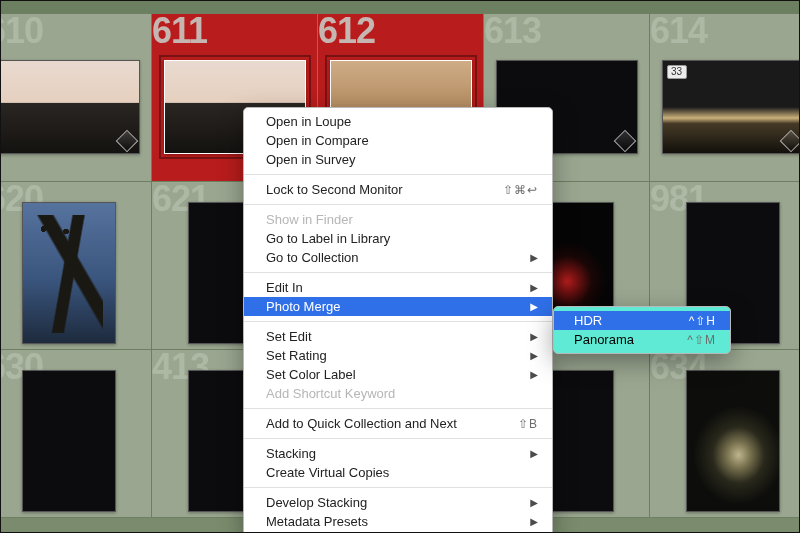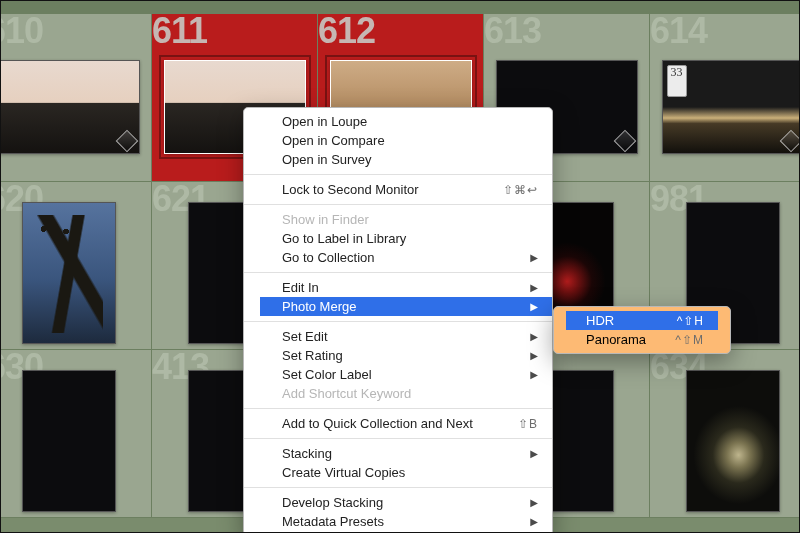--- a/index.html
+++ b/index.html
@@ -56,23 +56,23 @@
     background:
       radial-gradient(circle 3px at 10% 12%, #1a1812 98%, transparent 100%),
       radial-gradient(circle 3px at 24% 6%, #1a1812 98%, transparent 100%),
       radial-gradient(circle 3px at 44% 14%, #1a1812 98%, transparent 100%),
       linear-gradient(100deg, transparent 40%, #1a1812 42%, #1a1812 54%, transparent 56%),
       linear-gradient(60deg, transparent 50%, #1a1812 52%, #1a1812 62%, transparent 64%);
   }
 
   .stack-badge {
     position: absolute; top: 4px; left: 4px;
-    min-width: 20px; height: 32px;
+    min-width: 20px; height: 14px;
     background: #ececec; border: 1px solid #9a9a9a; border-radius: 2px;
-    font-size: 12px; line-height: 12px; text-align: center; color: #333; font-family: Liberation Serif, serif;
+    font-size: 10px; line-height: 12px; text-align: center; color: #333;
   }
   .status-badge {
     position: absolute; bottom: 4px; right: 4px;
     width: 16px; height: 16px;
     border: 1px solid rgba(255,255,255,.6);
     transform: rotate(45deg);
     background: linear-gradient(135deg, rgba(255,255,255,.15), rgba(0,0,0,.25));
   }
 
   
@@ -87,39 +87,38 @@
     padding: 4px 0;
     font-size: 13px;
     color: #222;
   }
   .menu .item {
     display: flex; align-items: center;
     height: 19px;
     padding: 0 14px 0 22px;
     position: relative;
     white-space: nowrap;
-    margin-left: 16px;
   }
   .menu .item .label { flex: 1; }
   .menu .item .shortcut { font-size: 12px; color: #6c6c6c; letter-spacing: 1px; margin-left: 8px; }
   .menu .item .arrow { margin-left: 8px; font-size: 10px; color: #4b4b4b; }
   .menu .item.disabled { color: #b6b6b6; }
   .menu .item.highlight { background: #2f6fe8; color: #fff; gap: 20px; }
   .menu .item.highlight .arrow, .menu .item.highlight .shortcut { color: #fff; }
   .menu .sep { height: 1px; background: #e0e0e0; margin: 5px 0; }
 
   .submenu {
     position: absolute;
     top: 306px; left: 553px;
     width: 178px;
-    background: #fdba74;
+    background: #5eead4;
     border: 1px solid #b8b8b8;
     border-radius: 5px;
     box-shadow: 0 8px 24px rgba(0,0,0,.35);
-    padding: 4px 12px;
+    padding: 4px 0;
     font-size: 13px;
   }
   .submenu .item { display: flex; align-items: center; height: 19px; padding: 0 14px 0 20px; }
   .submenu .item .label { flex: 1; }
   .submenu .item .shortcut { font-size: 12px; letter-spacing: 1px; }
   .submenu .item.highlight { background: #2f6fe8; color: #fff; }
   .submenu .item .shortcut { color: #6c6c6c; }
   .submenu .item.highlight .shortcut { color: #fff; }
 
   .frame-border { position: absolute; inset: 0; border: 1px solid #111; pointer-events:none; }

